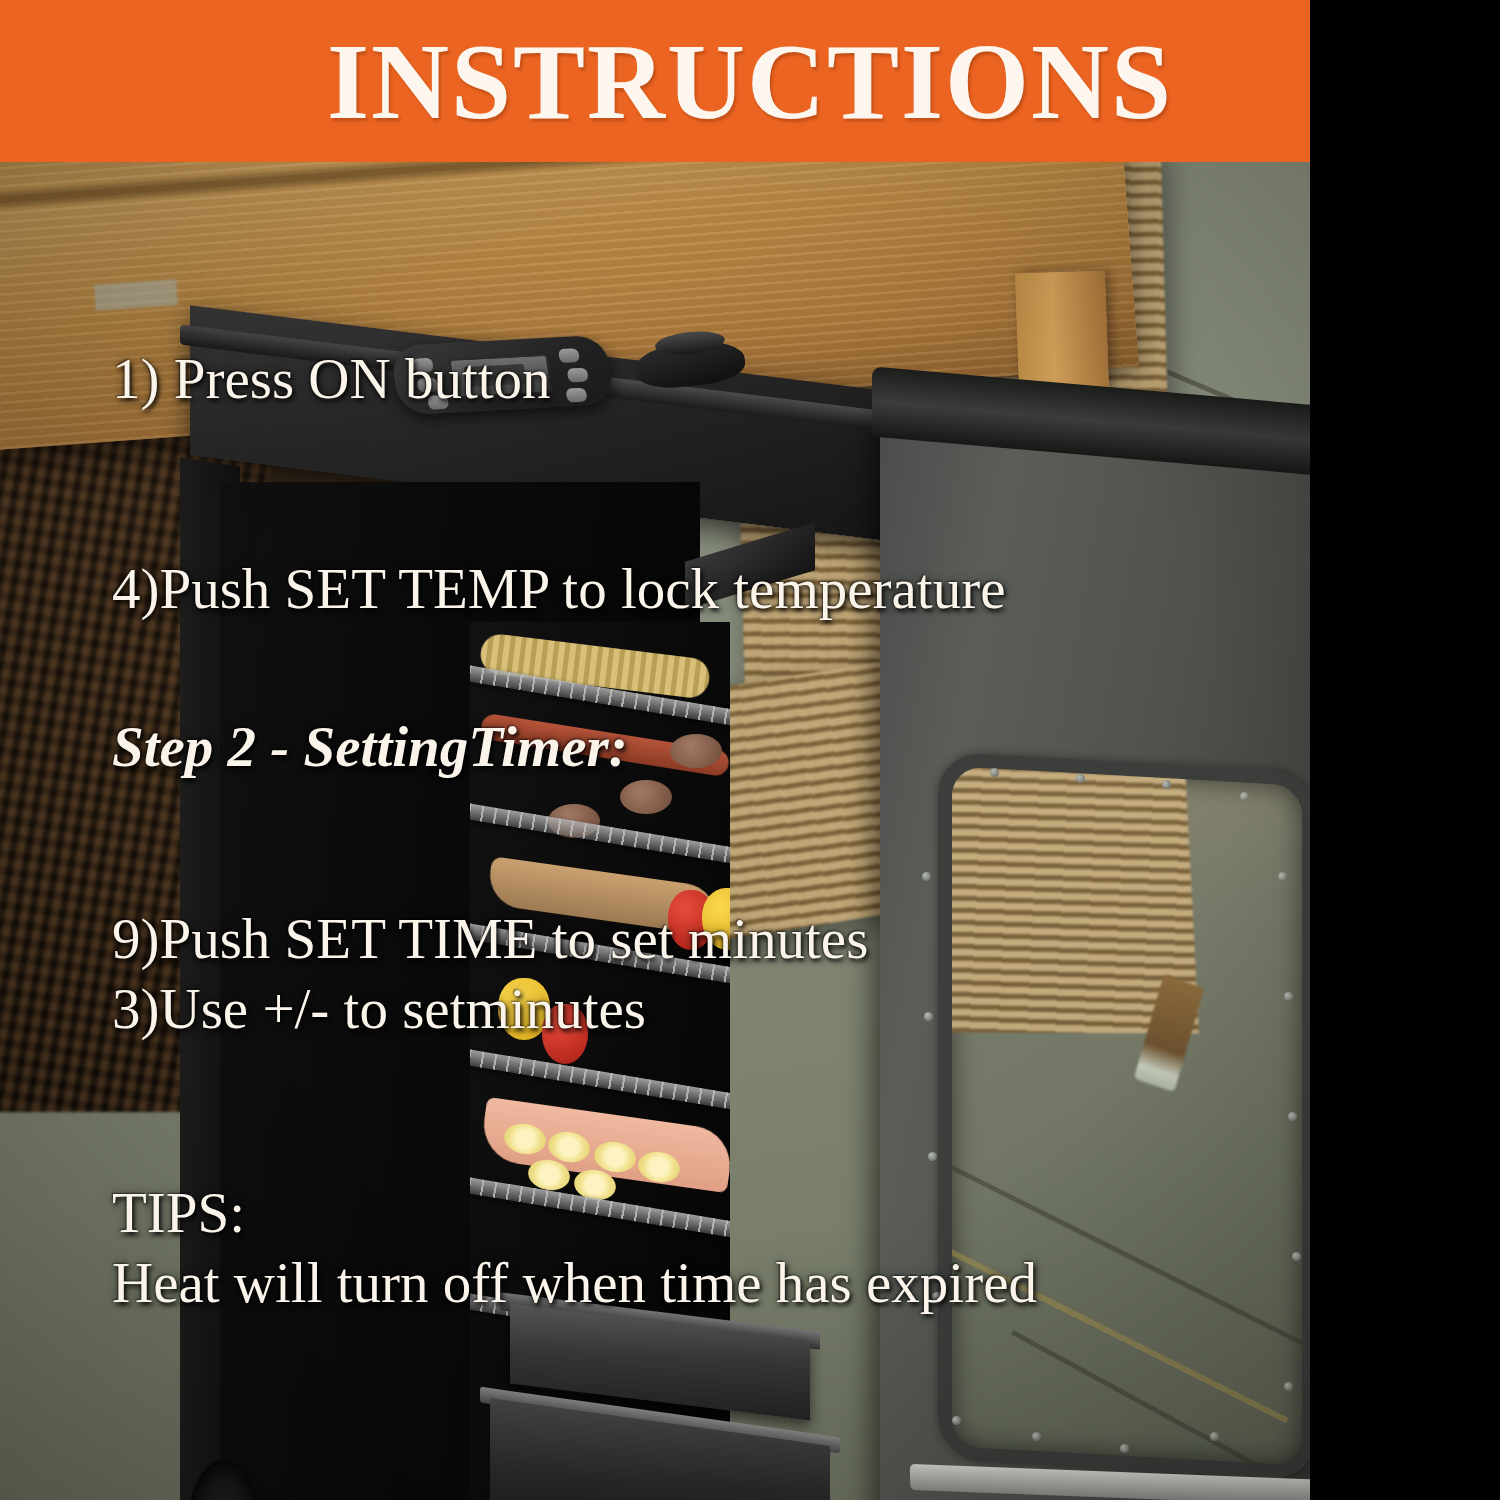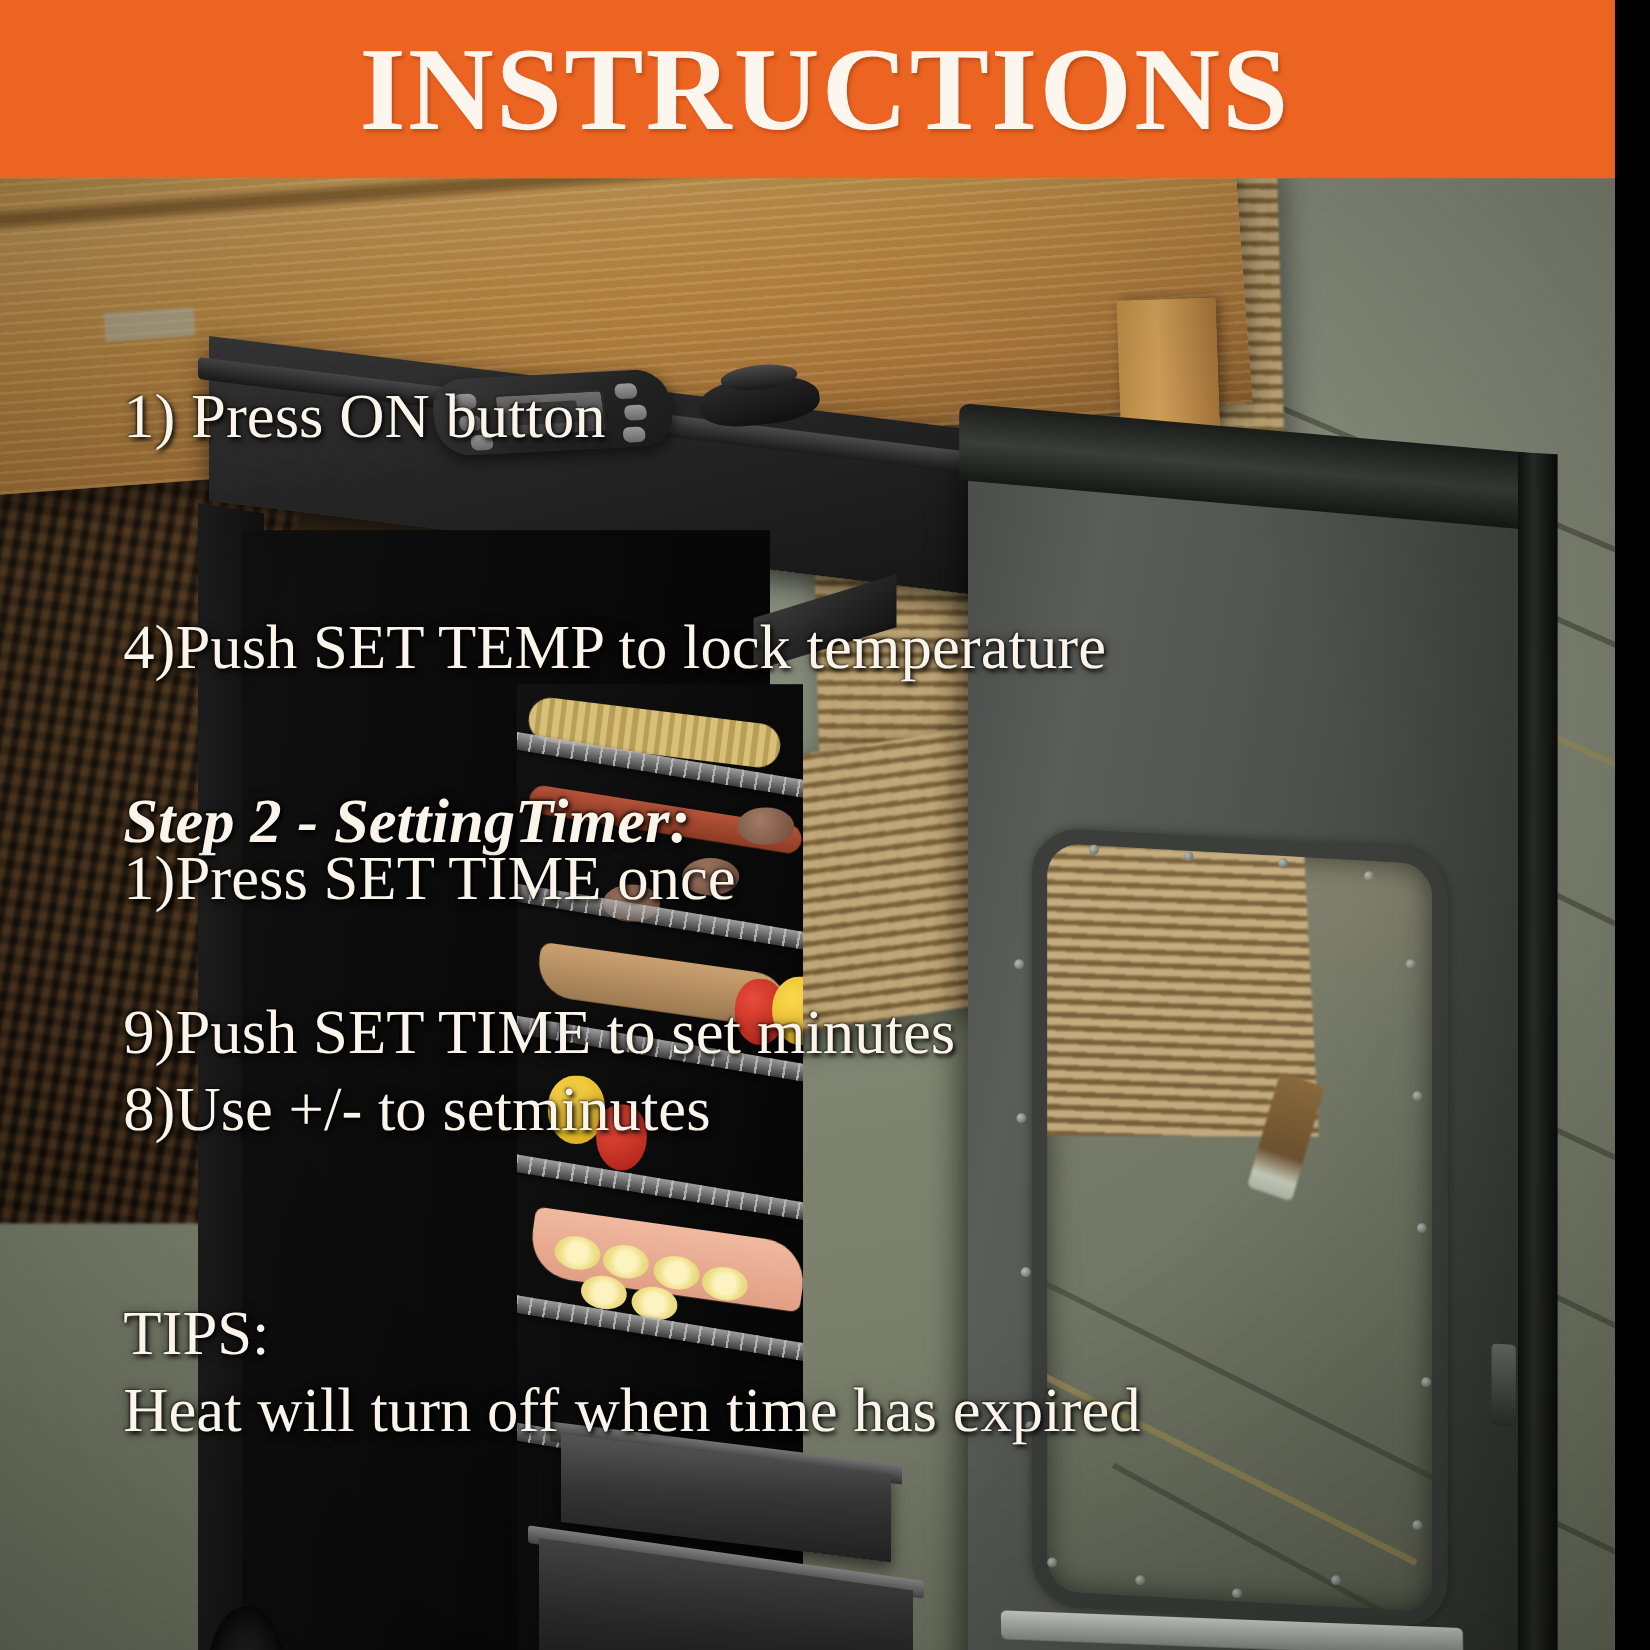--- a/index.html
+++ b/index.html
@@ -1,21 +1,21 @@
 <!DOCTYPE html>
 <html><head>
 <meta charset="utf-8">
 <style>
   html, body {
     margin: 0; padding: 0;
     background: #000;
   }
   #page {
     position: relative;
-    width: 1468px;
+    width: 1310px;
     height: 1500px;
     overflow: hidden;
     font-family: "Liberation Serif", "DejaVu Serif", serif;
     background: #ec4899;
   }
 
   
   #header-banner {
     position: absolute;
     left: 0; top: 0;
@@ -630,21 +630,20 @@
   <div id="header-banner">
     <div id="header-title">INSTRUCTIONS</div>
   </div>
 
   <div id="text-overlay">
 
     <div class="txt" style="top:188px;">1) Press ON button</div>
     <div class="txt" style="top:398px;">4)Push SET TEMP to lock temperature</div>
 
     <div class="txt bold" style="top:556px;font-style:italic;">Step 2 - SettingTimer:</div>
-    <div class="txt" style="top:608px;">1)Press SET TIME once</div>
     <div class="txt" style="top:748px;">9)Push SET TIME to set minutes</div>
-    <div class="txt" style="top:818px;">8)Use +/- to setminutes</div>
+    <div class="txt" style="top:818px;">3)Use +/- to setminutes</div>
 
     <div class="txt" style="top:1022px;">TIPS:</div>
     <div class="txt" style="top:1092px;">Heat will turn off when time has expired</div>
   </div>
 
 </div>
 
 </body></html>

